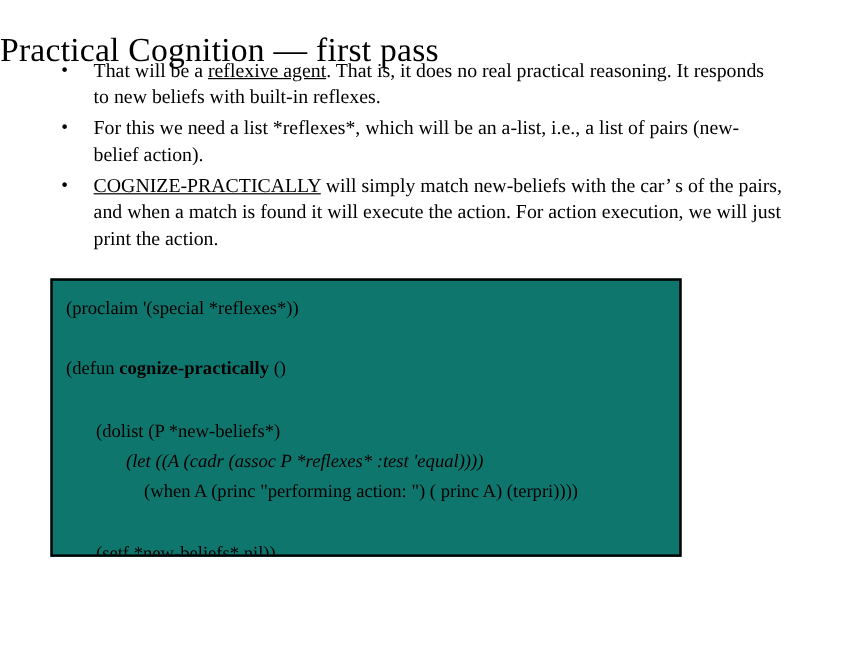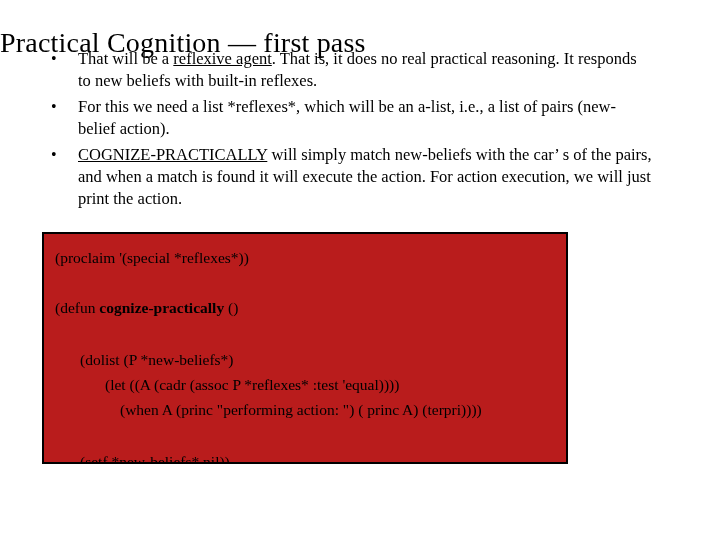--- a/index.html
+++ b/index.html
@@ -75,21 +75,21 @@
     text-decoration: underline;
   }
 
   
   #code-box {
     position: absolute;
     left: 42px;
     top: 232px;
     width: 526px;
     height: 232px;
-    background: #b91c1c;
+    background: #0f766e;
     border: 2px solid #000000;
     box-sizing: border-box;
     overflow: hidden;
   }
 
   #code-lines {
     position: absolute;
     left: 11px;
     top: 11px;
     right: 4px;
@@ -102,21 +102,21 @@
 
   .code-line {
     white-space: pre;
     height: 25px;
     line-height: 25px;
   }
   .code-line.blank { height: 25px; }
 
   .ind0 { padding-left: 0px; }
   .ind1 { padding-left: 25px; margin-top: 27px; }
-  .ind2 { padding-left: 50px; }
+  .ind2 { padding-left: 50px; font-style: italic; }
   .ind3 { padding-left: 65px; }
 
   .code-bold { font-weight: bold; }
 </style>
 </head>
 <body>
 
 <div id="slide">
 
   <h1 id="slide-title">Practical Cognition — first pass</h1>

